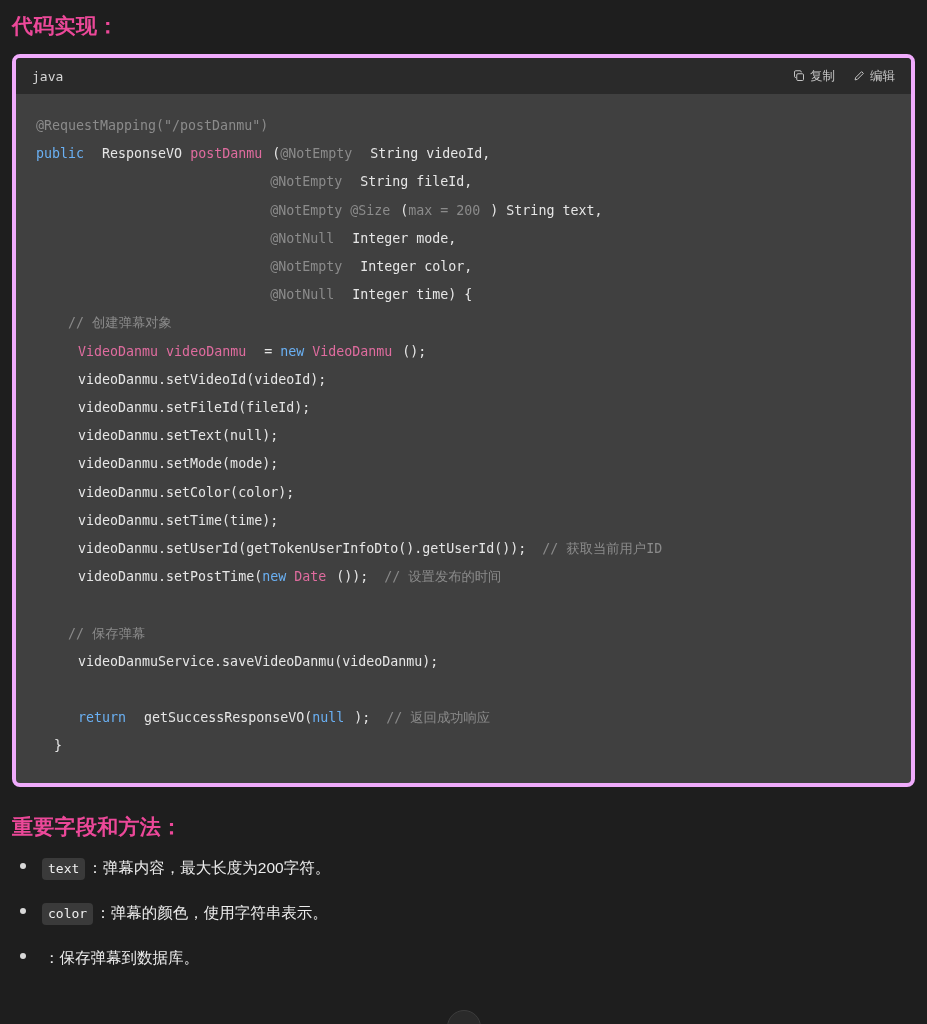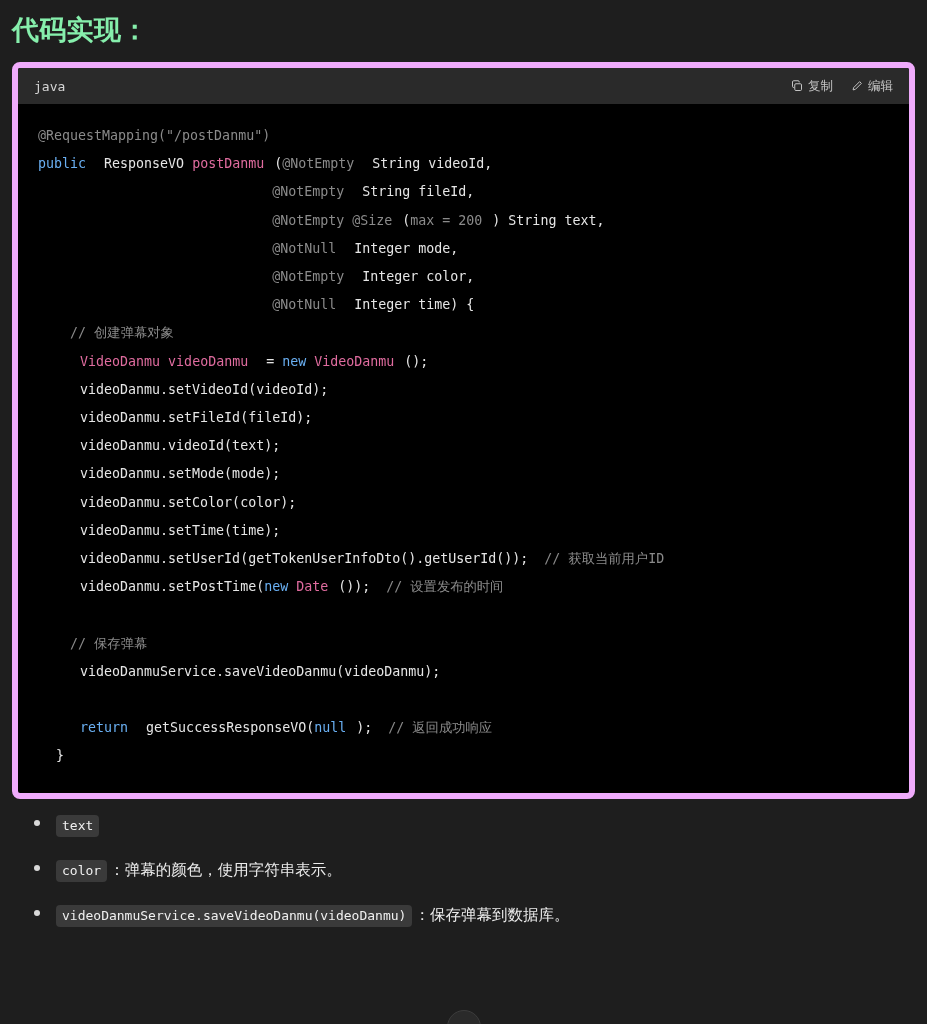--- a/index.html
+++ b/index.html
@@ -15,36 +15,36 @@
     color: #ececec;
   }
   .page {
     width: 927px;
     height: 1024px;
     box-sizing: border-box;
     padding: 0 12px;
     position: relative;
   }
   .heading {
-    font-size: 27px;
+    font-size: 21px;
     font-weight: bold;
-    color: #86efac;
+    color: #ec4899;
     margin: 12px 0 14px 0;
     letter-spacing: 0.3px;
   }
   .heading.second {
     margin-top: 26px;
     margin-bottom: 16px;
   }
   
   .code-card {
-    background: #000000;
+    background: #404040;
     border-radius: 8px;
     overflow: hidden;
-    border: 6px solid #f0abfc;
+    border: 4px solid #f0abfc;
   }
   .code-header {
     height: 36px;
     background: #2a2a2a;
     display: flex;
     align-items: center;
     padding: 0 16px;
     position: relative;
   }
   .code-lang {
@@ -81,21 +81,21 @@
   .type    { color: #e06c9f; }       
   .ann     { color: #8b8b8b; }
   .fn      { color: #e06c9f; }
   .cmt     { color: #8a8a8a; }
   .plain   { color: #e6e6e6; margin-left: 10px; }
   .nullv   { color: #6ab0f3; margin-top: 28px; }
 
   
   ul.field-list {
     list-style: none;
-    margin: 16px;
+    margin: 2px;
     padding: 0 0 0 6px;
   }
   ul.field-list li {
     display: flex;
     align-items: baseline;
     margin-bottom: 22px;
     font-size: 15.5px;
     color: #ececec;
     line-height: 1.4;
   }
@@ -165,46 +165,47 @@
 <span class="kw">public</span> <span class="plain">ResponseVO</span> <span class="fn">postDanmu</span><span class="plain">(</span><span class="ann">@NotEmpty</span> <span class="plain">String videoId,</span>
 <span class="plain">                            </span><span class="ann">@NotEmpty</span> <span class="plain">String fileId,</span>
 <span class="plain">                            </span><span class="ann">@NotEmpty</span> <span class="ann">@Size</span><span class="plain">(</span><span class="ann">max = 200</span><span class="plain">) String text,</span>
 <span class="plain">                            </span><span class="ann">@NotNull</span> <span class="plain">Integer mode,</span>
 <span class="plain">                            </span><span class="ann">@NotEmpty</span> <span class="plain">Integer color,</span>
 <span class="plain">                            </span><span class="ann">@NotNull</span> <span class="plain">Integer time) {</span>
 <span class="cmt">    // 创建弹幕对象</span>
 <span class="plain">    </span><span class="type">VideoDanmu</span> <span class="type">videoDanmu</span> <span class="plain">=</span> <span class="kw">new</span> <span class="type">VideoDanmu</span><span class="plain">();</span>
 <span class="plain">    videoDanmu.setVideoId(videoId);</span>
 <span class="plain">    videoDanmu.setFileId(fileId);</span>
-<span class="plain">    videoDanmu.videoId(text);</span>
+<span class="plain">    videoDanmu.setText(null);</span>
 <span class="plain">    videoDanmu.setMode(mode);</span>
 <span class="plain">    videoDanmu.setColor(color);</span>
 <span class="plain">    videoDanmu.setTime(time);</span>
 <span class="plain">    videoDanmu.setUserId(getTokenUserInfoDto().getUserId());  </span><span class="cmt">// 获取当前用户ID</span>
 <span class="plain">    videoDanmu.setPostTime(</span><span class="kw">new</span> <span class="type">Date</span><span class="plain">());  </span><span class="cmt">// 设置发布的时间</span>
 
 <span class="cmt">    // 保存弹幕</span>
 <span class="plain">    videoDanmuService.saveVideoDanmu(videoDanmu);</span>
 
 <span class="plain">    </span><span class="kw">return</span> <span class="plain">getSuccessResponseVO(</span><span class="nullv">null</span><span class="plain">); </span><span class="cmt"> // 返回成功响应</span>
 <span class="plain"> }</span></div>
   </div>
 
+  <div class="heading second">重要字段和方法：</div>
 
   <ul class="field-list">
     <li>
       <span class="bullet"></span>
       <code class="inline">text</code>
+      <span class="li-text">：弹幕内容，最大长度为200字符。</span>
     </li>
     <li>
       <span class="bullet"></span>
       <code class="inline">color</code>
       <span class="li-text">：弹幕的颜色，使用字符串表示。</span>
     </li>
     <li>
       <span class="bullet"></span>
-      <code class="inline">videoDanmuService.saveVideoDanmu(videoDanmu)</code>
       <span class="li-text">：保存弹幕到数据库。</span>
     </li>
   </ul>
 
   <div class="scroll-dot"></div>
 </div>
 
 </body></html>

